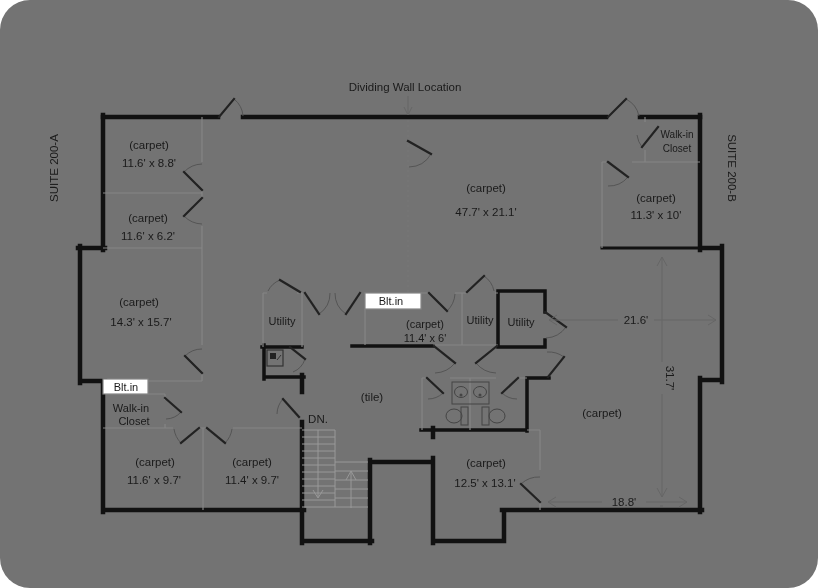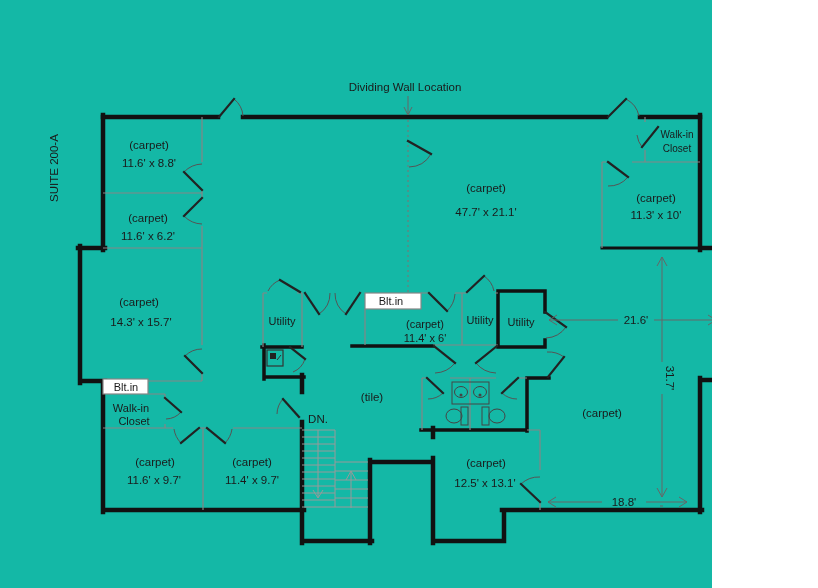--- a/index.html
+++ b/index.html
@@ -1,17 +1,17 @@
 <!DOCTYPE html>
 <html><head>
 <meta charset="utf-8">
 <style>
   html,body{margin:0;padding:0;background:#ffffff;}
-  #plan-page{position:relative;width:712px;height:588px;background:#14b8a6;overflow:hidden;
-             font-family:"Liberation Sans", sans-serif;}
+  #plan-page{position:relative;width:818px;height:588px;background:#737373;overflow:hidden;
+             font-family:"Liberation Sans", sans-serif;border-radius:30px;}
   svg text{fill:#1a1a1a;font-family:"Liberation Sans", sans-serif;}
   .lbl{font-size:11.5px;}
   .lbl-sm{font-size:10px;}
   .lbl-md{font-size:11px;}
 </style>
 </head>
 <body>
 
 <div id="plan-page">
 <svg width="818" height="588" viewBox="0 0 818 588">

